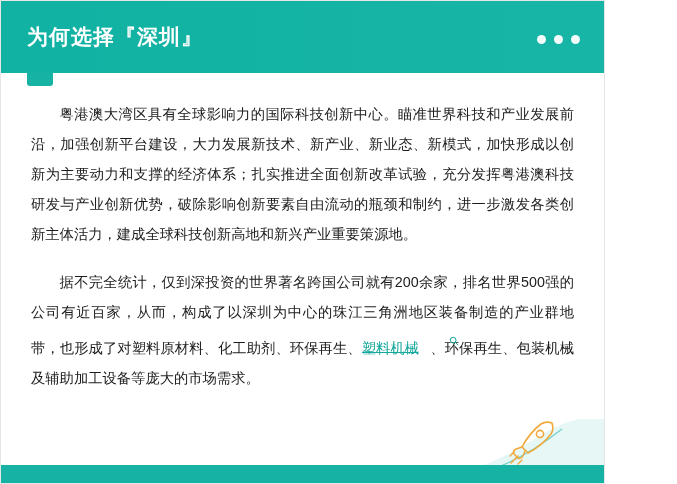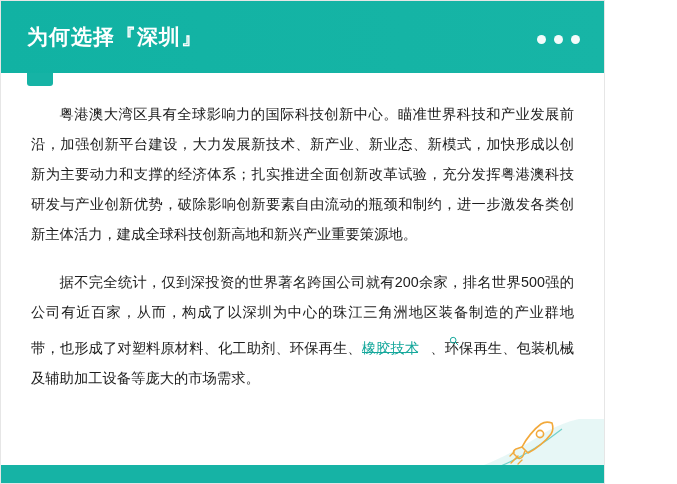--- a/index.html
+++ b/index.html
@@ -148,21 +148,21 @@
     <div class="dots">
       <span></span>
       <span></span>
       <span></span>
     </div>
   </div>
   <div class="notch"></div>
 
   <div class="content">
     <p class="para">粤港澳大湾区具有全球影响力的国际科技创新中心。瞄准世界科技和产业发展前沿，加强创新平台建设，大力发展新技术、新产业、新业态、新模式，加快形成以创新为主要动力和支撑的经济体系；扎实推进全面创新改革试验，充分发挥粤港澳科技研发与产业创新优势，破除影响创新要素自由流动的瓶颈和制约，进一步激发各类创新主体活力，建成全球科技创新高地和新兴产业重要策源地。</p>
-    <p class="para"><span>据不完全统计，仅到深投资的世界著名跨国公司就有200余家，排名世界500强的公司有近百家，从而，构成了以深圳为中心的珠江三角洲地区装备制造的产业群地带，也形成了对塑料原材料、化工助剂、环保再生、</span><span class="kw"><span>橡胶技术</span><span class="mag"><svg width="10" height="10" viewBox="0 0 12 12">
+    <p class="para"><span>据不完全统计，仅到深投资的世界著名跨国公司就有200余家，排名世界500强的公司有近百家，从而，构成了以深圳为中心的珠江三角洲地区装备制造的产业群地带，也形成了对塑料原材料、化工助剂、环保再生、</span><span class="kw"><span>塑料机械</span><span class="mag"><svg width="10" height="10" viewBox="0 0 12 12">
               <circle cx="5" cy="5" r="3.4" fill="none" stroke="#16a89c" stroke-width="1.2"></circle>
               <line x1="7.6" y1="7.6" x2="10.6" y2="10.6" stroke="#16a89c" stroke-width="1.2" stroke-linecap="round"></line>
             </svg></span><span class="kw-underline"></span></span><span>、环保再生、包装机械及辅助加工设备等庞大的市场需求。</span></p>
   </div>
 
   <div class="footer-curve">
     <svg width="210" height="64" viewBox="0 0 210 64">
       <path d="M0,64 C60,64 110,40 150,14 C170,2 190,-2 210,-4 L210,64 Z" fill="#16b3a5" opacity="0.10"></path>
       <path d="M30,64 C90,60 130,40 168,10" fill="none" stroke="#16b3a5" stroke-width="1.2" opacity="0.55"></path>
     </svg>

